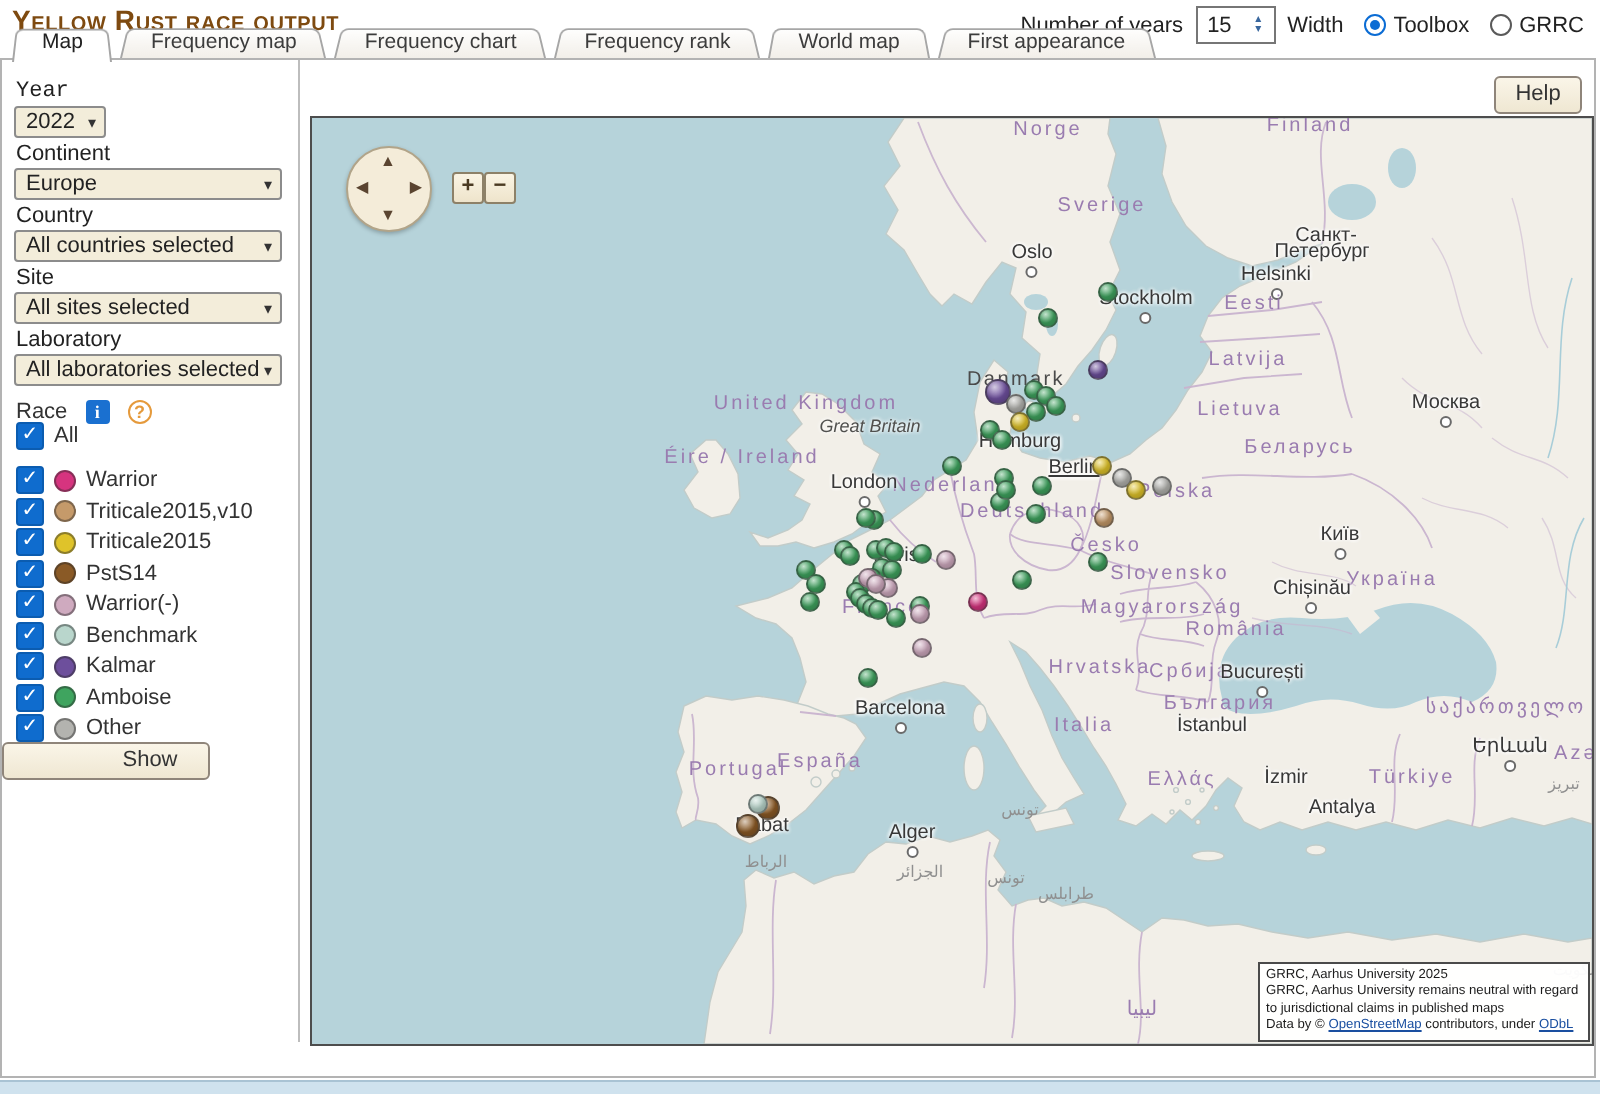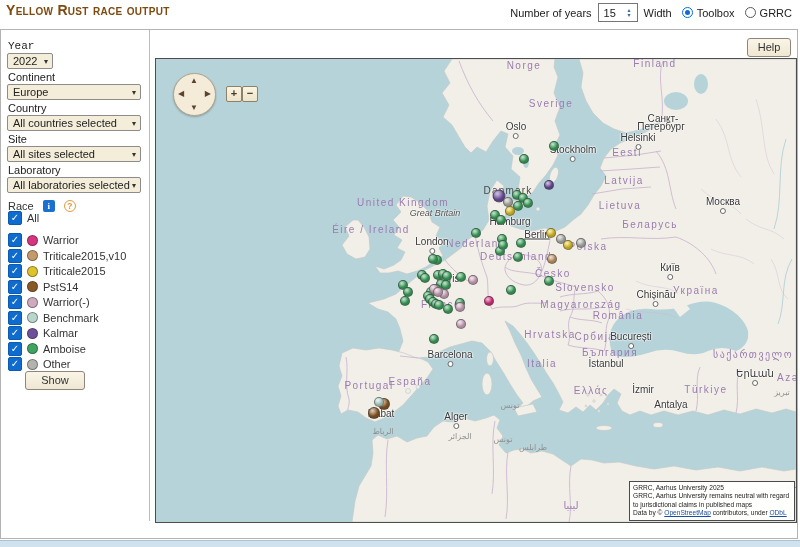--- a/index.html
+++ b/index.html
@@ -35,21 +35,21 @@
   .select-box{position:absolute;left:6px;height:16px;background:#f3edda;border:1px solid #8c8c8c;border-radius:2px;display:flex;align-items:center;justify-content:space-between;padding:0 4px 0 5px;box-sizing:border-box;color:#222;}
   .select-box .arr{font-size:8px;color:#333;}
   .race-row{position:absolute;left:7px;display:flex;align-items:center;gap:5px;height:14px;}
   .race-hdr{position:absolute;left:7px;display:flex;align-items:center;gap:9px;}
   .icon-info{width:12px;height:12px;background:#1a70d0;border-radius:2px;color:#fff;font-size:9px;font-weight:bold;font-family:"Liberation Serif",serif;display:flex;align-items:center;justify-content:center;}
   .icon-q{width:12px;height:12px;border:1.5px solid #e59a3c;border-radius:50%;color:#e59a3c;font-size:9px;font-weight:bold;display:flex;align-items:center;justify-content:center;box-sizing:border-box;}
   .cb{width:12px;height:12px;background:#0f6cce;border:1px solid #0b5cb0;border-radius:2px;color:#fff;font-size:10px;line-height:11px;text-align:center;flex:0 0 auto;}
   .legend-dot{width:11px;height:11px;border-radius:50%;border:1px solid rgba(40,40,40,.45);box-sizing:border-box;flex:0 0 auto;}
   .sheen{background-image:radial-gradient(circle at 35% 28%, rgba(255,255,255,.8), rgba(255,255,255,0) 50%);}
   .btn{background:linear-gradient(#faf5e8,#efe7d2);border:1px solid #8f857a;border-radius:3px;color:#333;font-size:11px;text-align:center;cursor:default;}
-  .show-btn{position:absolute;left:24px;width:58px;height:17px;line-height:16px;}
+  .show-btn{position:absolute;left:0;width:58px;height:17px;line-height:16px;padding-left:44px;}
 
   
   .main-title{position:absolute;left:154px;top:7px;width:640px;text-align:center;font-weight:bold;font-size:13px;color:#9e5c0c;}
   .help-btn{position:absolute;right:6px;top:8px;width:42px;height:17px;line-height:16px;}
 
   .map{position:absolute;left:154px;top:28px;width:640px;height:463px;border:1px solid #4d4d4d;background:#b6d3da;overflow:hidden;box-sizing:content-box;}
   .map svg{position:absolute;left:0;top:0;z-index:1;}
   .map-label{position:absolute;transform:translate(-50%,-50%);white-space:nowrap;z-index:2;pointer-events:none;text-align:center;margin-left:12px;}
   .lbl-country{color:#9a7cb0;font-size:10px;letter-spacing:1.5px;}
   .lbl-region-dark{color:#4a4a4a;font-size:10px;letter-spacing:1.2px;}
@@ -96,20 +96,40 @@
           <span>Toolbox</span>
         </span>
         <span class="radio-opt">
           <span class="radio"></span>
           <span>GRRC</span>
         </span>
       </span>
     </div>
   </div>
 
+  <div class="tabbar" id="tabbar">
+      <div class="tab active">
+        <span class="lab">Map</span>
+      </div>
+      <div class="tab">
+        <span class="lab">Frequency map</span>
+      </div>
+      <div class="tab">
+        <span class="lab">Frequency chart</span>
+      </div>
+      <div class="tab">
+        <span class="lab">Frequency rank</span>
+      </div>
+      <div class="tab">
+        <span class="lab">World map</span>
+      </div>
+      <div class="tab">
+        <span class="lab">First appearance</span>
+      </div>
+    </div>
 
   <div class="panel">
 
     <div class="sidebar" id="sidebar">
       <div id="fields">
           <div class="fld-label" style="top: 10px; font-family: Liberation Mono, monospace;">Year</div>
           <div class="select-box" style="top: 23px; width: 46px;">
             <span style="overflow: hidden; white-space: nowrap;">2022</span>
             <span class="arr">▾</span>
           </div>

